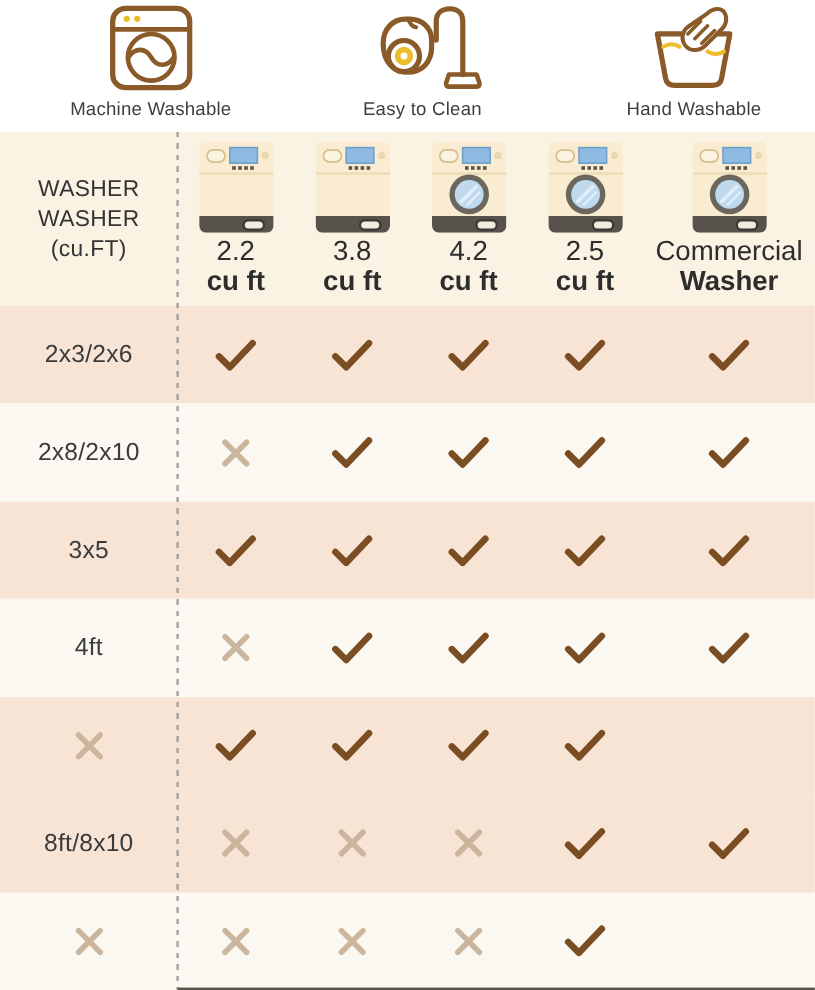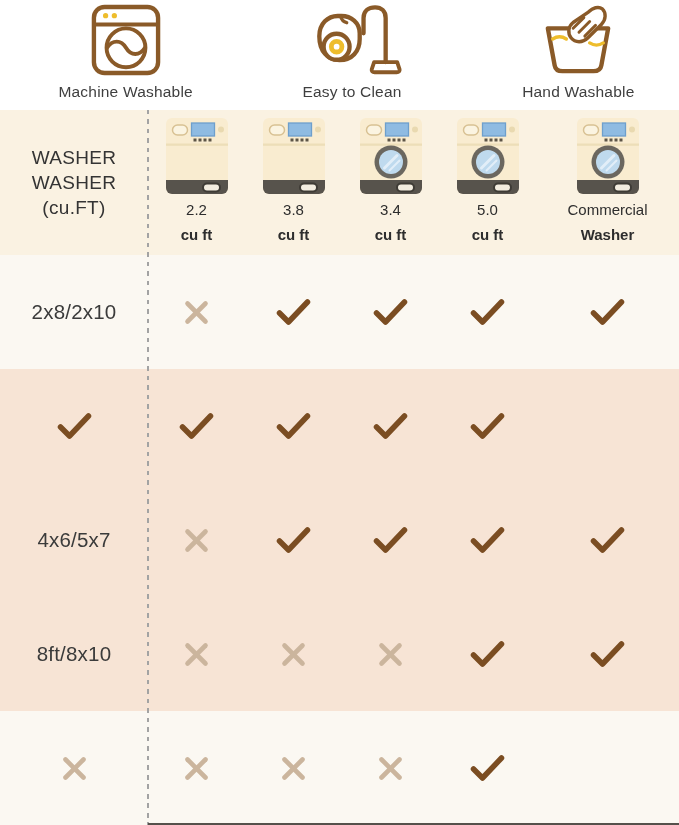--- a/index.html
+++ b/index.html
@@ -33,21 +33,21 @@
   }
   .corner{
     text-align:center;font-size:19px;line-height:1.32;color:#343434;
     letter-spacing:.3px;
   }
   .head-cell{
     display:flex;flex-direction:column;align-items:center;justify-content:flex-end;
     height:100%;padding:6px 0 8px;box-sizing:border-box;
   }
   .head-cell svg{flex:0 0 auto;}
-  .head-label{font-size:15px;line-height:25px;color:#2d2d2d;text-align:center;margin-top:3px;}
+  .head-label{font-size:23px;line-height:25px;color:#2d2d2d;text-align:center;margin-top:3px;}
   .head-label.unit{margin-top:0;font-weight:bold;}
 
   .table-body{flex:1;display:flex;flex-direction:column;}
   .row{
     flex:1;display:grid;grid-template-columns:148px 97px 97px 97px 97px 1fr;
     align-items:center;
   }
   .row.odd{background:var(--row_odd);}
   .row.even{background:var(--row_even);}
   .row-label{
@@ -171,42 +171,42 @@
     <rect x="42.5" y="20.5" width="3" height="3" fill="#5d5547"></rect>
     <circle cx="55" cy="11.5" r="3" fill="#e9d9b0"></circle>
     <rect x="0" y="25.5" width="62" height="2.3" fill="#eddeb8"></rect>
     <circle cx="31" cy="44" r="16.5" fill="var(--washer_ring)"></circle>
     <circle cx="31" cy="44" r="12" fill="var(--washer_window)"></circle>
     <path d="M24.5 50 L37 37.5" stroke="#e2eef8" stroke-width="3" stroke-linecap="round"></path>
     <path d="M29.5 52.5 L39.5 42.5" stroke="#e2eef8" stroke-width="2" stroke-linecap="round"></path>
     <path d="M0 62 h62 v8 a6 6 0 0 1 -6 6 h-50 a6 6 0 0 1 -6 -6 z" fill="var(--washer_band)"></path>
     <rect x="37" y="65.5" width="17" height="8" rx="4" fill="#f2ecdf" stroke="#3e3b35" stroke-width="2"></rect>
   </svg>
-<div class="head-label">3.4</div>
+<div class="head-label">4.2</div>
           <div class="head-label unit">cu ft</div>
         </div>
         <div class="head-cell">
   <svg width="62" height="76" viewBox="0 0 62 76" fill="none">
     <rect x="0" y="0" width="62" height="76" rx="6" fill="var(--washer_body)"></rect>
     <rect x="6.5" y="7" width="15" height="10" rx="5" fill="#fbf4e1" stroke="#d8c193" stroke-width="1.5"></rect>
     <rect x="25.5" y="5" width="23" height="13" fill="var(--washer_display)" stroke="#6e9fcc" stroke-width="1.3"></rect>
     <rect x="27.5" y="20.5" width="3" height="3" fill="#5d5547"></rect>
     <rect x="32.5" y="20.5" width="3" height="3" fill="#5d5547"></rect>
     <rect x="37.5" y="20.5" width="3" height="3" fill="#5d5547"></rect>
     <rect x="42.5" y="20.5" width="3" height="3" fill="#5d5547"></rect>
     <circle cx="55" cy="11.5" r="3" fill="#e9d9b0"></circle>
     <rect x="0" y="25.5" width="62" height="2.3" fill="#eddeb8"></rect>
     <circle cx="31" cy="44" r="16.5" fill="var(--washer_ring)"></circle>
     <circle cx="31" cy="44" r="12" fill="var(--washer_window)"></circle>
     <path d="M24.5 50 L37 37.5" stroke="#e2eef8" stroke-width="3" stroke-linecap="round"></path>
     <path d="M29.5 52.5 L39.5 42.5" stroke="#e2eef8" stroke-width="2" stroke-linecap="round"></path>
     <path d="M0 62 h62 v8 a6 6 0 0 1 -6 6 h-50 a6 6 0 0 1 -6 -6 z" fill="var(--washer_band)"></path>
     <rect x="37" y="65.5" width="17" height="8" rx="4" fill="#f2ecdf" stroke="#3e3b35" stroke-width="2"></rect>
   </svg>
-<div class="head-label">5.0</div>
+<div class="head-label">2.5</div>
           <div class="head-label unit">cu ft</div>
         </div>
         <div class="head-cell">
   <svg width="62" height="76" viewBox="0 0 62 76" fill="none">
     <rect x="0" y="0" width="62" height="76" rx="6" fill="var(--washer_body)"></rect>
     <rect x="6.5" y="7" width="15" height="10" rx="5" fill="#fbf4e1" stroke="#d8c193" stroke-width="1.5"></rect>
     <rect x="25.5" y="5" width="23" height="13" fill="var(--washer_display)" stroke="#6e9fcc" stroke-width="1.3"></rect>
     <rect x="27.5" y="20.5" width="3" height="3" fill="#5d5547"></rect>
     <rect x="32.5" y="20.5" width="3" height="3" fill="#5d5547"></rect>
     <rect x="37.5" y="20.5" width="3" height="3" fill="#5d5547"></rect>
@@ -220,20 +220,48 @@
     <path d="M0 62 h62 v8 a6 6 0 0 1 -6 6 h-50 a6 6 0 0 1 -6 -6 z" fill="var(--washer_band)"></path>
     <rect x="37" y="65.5" width="17" height="8" rx="4" fill="#f2ecdf" stroke="#3e3b35" stroke-width="2"></rect>
   </svg>
 <div class="head-label">Commercial</div>
           <div class="head-label unit">Washer</div>
         </div>
       </div>
 
     <div class="table-body" id="table-body">
 
+    <div class="row odd">
+          <div class="row-label">2x3/2x6</div>
+          <div class="mark-cell check">
+  <svg width="37" height="30" viewBox="0 0 37 30" fill="none">
+    <path d="M4.5 16 L13.5 25 L32.5 5" stroke="currentColor" stroke-width="5.5" stroke-linecap="round" stroke-linejoin="round"></path>
+  </svg>
+</div>
+          <div class="mark-cell check">
+  <svg width="37" height="30" viewBox="0 0 37 30" fill="none">
+    <path d="M4.5 16 L13.5 25 L32.5 5" stroke="currentColor" stroke-width="5.5" stroke-linecap="round" stroke-linejoin="round"></path>
+  </svg>
+</div>
+          <div class="mark-cell check">
+  <svg width="37" height="30" viewBox="0 0 37 30" fill="none">
+    <path d="M4.5 16 L13.5 25 L32.5 5" stroke="currentColor" stroke-width="5.5" stroke-linecap="round" stroke-linejoin="round"></path>
+  </svg>
+</div>
+          <div class="mark-cell check">
+  <svg width="37" height="30" viewBox="0 0 37 30" fill="none">
+    <path d="M4.5 16 L13.5 25 L32.5 5" stroke="currentColor" stroke-width="5.5" stroke-linecap="round" stroke-linejoin="round"></path>
+  </svg>
+</div>
+          <div class="mark-cell check">
+  <svg width="37" height="30" viewBox="0 0 37 30" fill="none">
+    <path d="M4.5 16 L13.5 25 L32.5 5" stroke="currentColor" stroke-width="5.5" stroke-linecap="round" stroke-linejoin="round"></path>
+  </svg>
+</div>
+        </div>
         <div class="row even">
           <div class="row-label">2x8/2x10</div>
           <div class="mark-cell cross">
   <svg width="27" height="27" viewBox="0 0 27 27" fill="none">
     <path d="M4.5 4.5 L22.5 22.5" stroke="currentColor" stroke-width="4.6" stroke-linecap="round"></path>
     <path d="M22.5 4.5 L4.5 22.5" stroke="currentColor" stroke-width="4.6" stroke-linecap="round"></path>
   </svg>
 </div>
           <div class="mark-cell check">
   <svg width="37" height="30" viewBox="0 0 37 30" fill="none">
@@ -250,23 +278,53 @@
     <path d="M4.5 16 L13.5 25 L32.5 5" stroke="currentColor" stroke-width="5.5" stroke-linecap="round" stroke-linejoin="round"></path>
   </svg>
 </div>
           <div class="mark-cell check">
   <svg width="37" height="30" viewBox="0 0 37 30" fill="none">
     <path d="M4.5 16 L13.5 25 L32.5 5" stroke="currentColor" stroke-width="5.5" stroke-linecap="round" stroke-linejoin="round"></path>
   </svg>
 </div>
         </div>
         <div class="row odd">
-          <div class="mark-cell check">
-  <svg width="37" height="30" viewBox="0 0 37 30" fill="none">
-    <path d="M4.5 16 L13.5 25 L32.5 5" stroke="currentColor" stroke-width="5.5" stroke-linecap="round" stroke-linejoin="round"></path>
+          <div class="row-label">3x5</div>
+          <div class="mark-cell check">
+  <svg width="37" height="30" viewBox="0 0 37 30" fill="none">
+    <path d="M4.5 16 L13.5 25 L32.5 5" stroke="currentColor" stroke-width="5.5" stroke-linecap="round" stroke-linejoin="round"></path>
+  </svg>
+</div>
+          <div class="mark-cell check">
+  <svg width="37" height="30" viewBox="0 0 37 30" fill="none">
+    <path d="M4.5 16 L13.5 25 L32.5 5" stroke="currentColor" stroke-width="5.5" stroke-linecap="round" stroke-linejoin="round"></path>
+  </svg>
+</div>
+          <div class="mark-cell check">
+  <svg width="37" height="30" viewBox="0 0 37 30" fill="none">
+    <path d="M4.5 16 L13.5 25 L32.5 5" stroke="currentColor" stroke-width="5.5" stroke-linecap="round" stroke-linejoin="round"></path>
+  </svg>
+</div>
+          <div class="mark-cell check">
+  <svg width="37" height="30" viewBox="0 0 37 30" fill="none">
+    <path d="M4.5 16 L13.5 25 L32.5 5" stroke="currentColor" stroke-width="5.5" stroke-linecap="round" stroke-linejoin="round"></path>
+  </svg>
+</div>
+          <div class="mark-cell check">
+  <svg width="37" height="30" viewBox="0 0 37 30" fill="none">
+    <path d="M4.5 16 L13.5 25 L32.5 5" stroke="currentColor" stroke-width="5.5" stroke-linecap="round" stroke-linejoin="round"></path>
+  </svg>
+</div>
+        </div>
+        <div class="row even">
+          <div class="row-label">4ft</div>
+          <div class="mark-cell cross">
+  <svg width="27" height="27" viewBox="0 0 27 27" fill="none">
+    <path d="M4.5 4.5 L22.5 22.5" stroke="currentColor" stroke-width="4.6" stroke-linecap="round"></path>
+    <path d="M22.5 4.5 L4.5 22.5" stroke="currentColor" stroke-width="4.6" stroke-linecap="round"></path>
   </svg>
 </div>
           <div class="mark-cell check">
   <svg width="37" height="30" viewBox="0 0 37 30" fill="none">
     <path d="M4.5 16 L13.5 25 L32.5 5" stroke="currentColor" stroke-width="5.5" stroke-linecap="round" stroke-linejoin="round"></path>
   </svg>
 </div>
           <div class="mark-cell check">
   <svg width="37" height="30" viewBox="0 0 37 30" fill="none">
     <path d="M4.5 16 L13.5 25 L32.5 5" stroke="currentColor" stroke-width="5.5" stroke-linecap="round" stroke-linejoin="round"></path>
@@ -277,21 +335,20 @@
     <path d="M4.5 16 L13.5 25 L32.5 5" stroke="currentColor" stroke-width="5.5" stroke-linecap="round" stroke-linejoin="round"></path>
   </svg>
 </div>
           <div class="mark-cell check">
   <svg width="37" height="30" viewBox="0 0 37 30" fill="none">
     <path d="M4.5 16 L13.5 25 L32.5 5" stroke="currentColor" stroke-width="5.5" stroke-linecap="round" stroke-linejoin="round"></path>
   </svg>
 </div>
         </div>
         <div class="row odd">
-          <div class="row-label">4x6/5x7</div>
           <div class="mark-cell cross">
   <svg width="27" height="27" viewBox="0 0 27 27" fill="none">
     <path d="M4.5 4.5 L22.5 22.5" stroke="currentColor" stroke-width="4.6" stroke-linecap="round"></path>
     <path d="M22.5 4.5 L4.5 22.5" stroke="currentColor" stroke-width="4.6" stroke-linecap="round"></path>
   </svg>
 </div>
           <div class="mark-cell check">
   <svg width="37" height="30" viewBox="0 0 37 30" fill="none">
     <path d="M4.5 16 L13.5 25 L32.5 5" stroke="currentColor" stroke-width="5.5" stroke-linecap="round" stroke-linejoin="round"></path>
   </svg>

